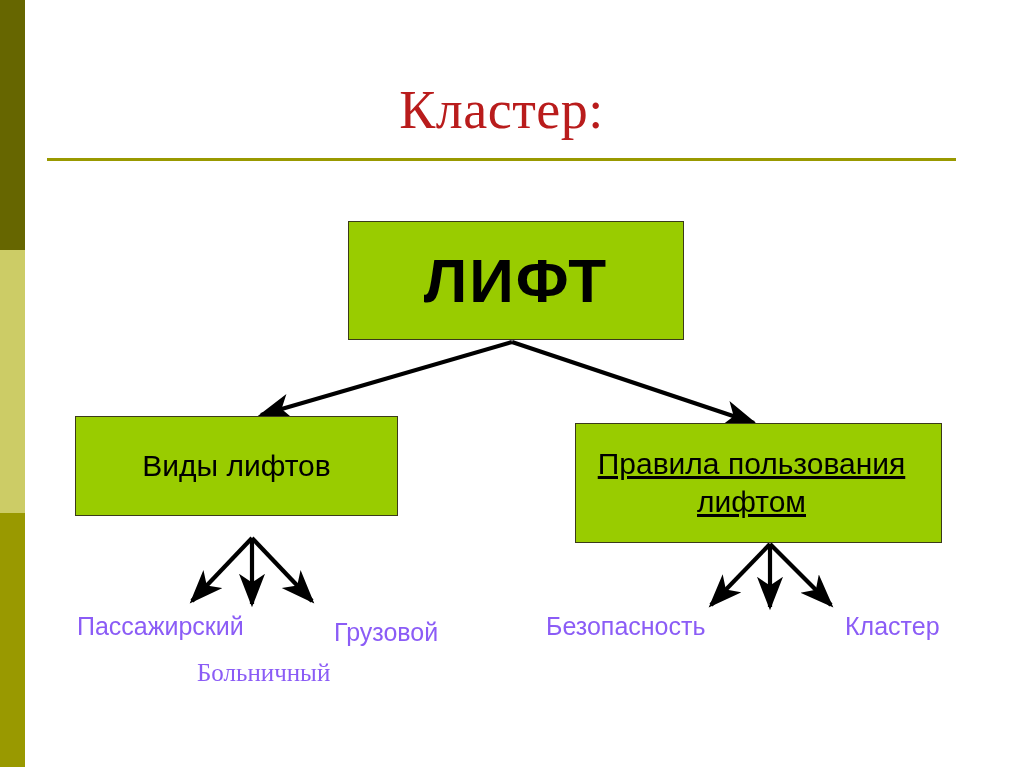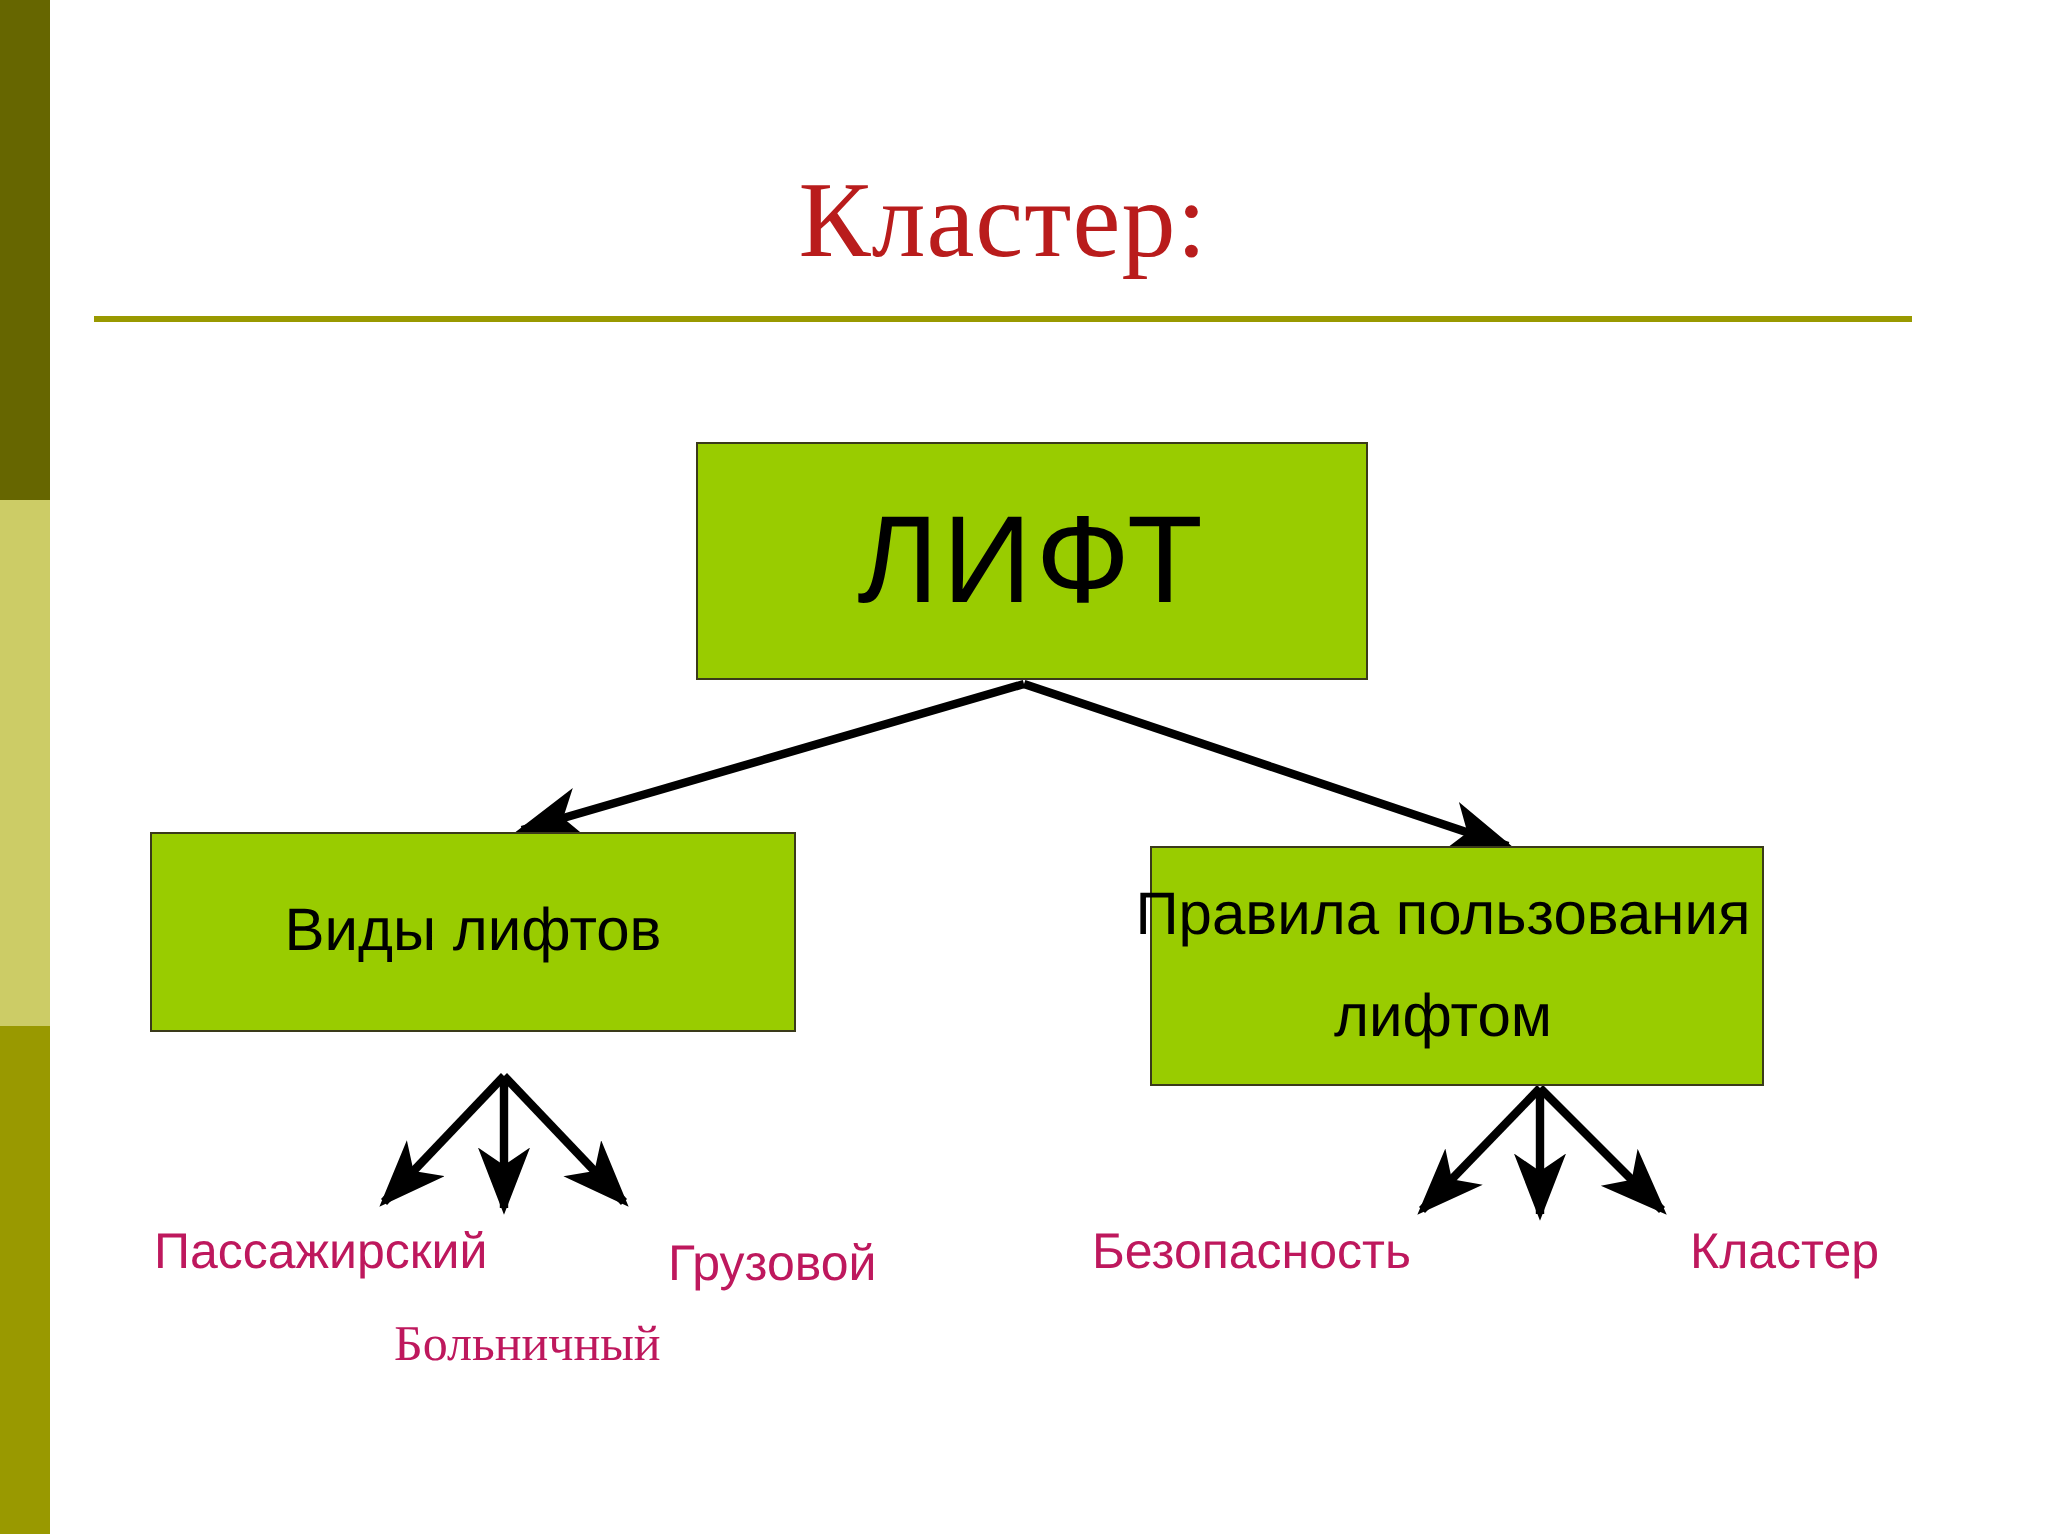--- a/index.html
+++ b/index.html
@@ -69,47 +69,48 @@
     justify-content: center;
     color: #000000;
     text-align: center;
   }
   .node-root {
     left: 348px;
     top: 221px;
     width: 336px;
     height: 119px;
     font-size: 62px;
-    font-weight: normal;
+    font-weight: bold;
     letter-spacing: 2px;
   }
   .node-left {
     left: 75px;
     top: 416px;
     width: 323px;
     height: 100px;
     font-size: 30px;
   }
   .node-right {
     left: 575px;
     top: 423px;
-    width: 307px;
+    width: 367px;
     height: 120px;
     font-size: 30px;
-    line-height: 51px;
+    line-height: 38px;
+    text-decoration: underline;
   }
   .node-right .node-text {
     width: 395px;           
     margin-left: -14px;
   }
 
   
   .leaf {
     position: absolute;
-    color: #be185d;
+    color: #8b5cf6;
     font-size: 25px;
     line-height: 28px;
     white-space: nowrap;
   }
   .leaf-passenger { left: 77px;  top: 612px; }
   .leaf-freight   { left: 334px; top: 618px; }
   .leaf-hospital  { left: 197px; top: 659px; font-family: Liberation Serif, serif; }
   .leaf-safety    { left: 546px; top: 612px; }
   .leaf-attention { left: 845px; top: 612px; }
   .leaf-caution   { left: 700px; top: 644px; }

